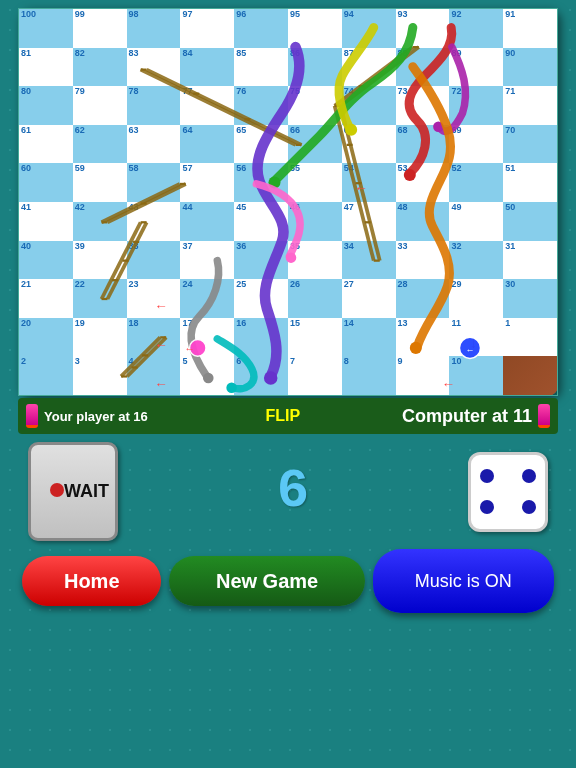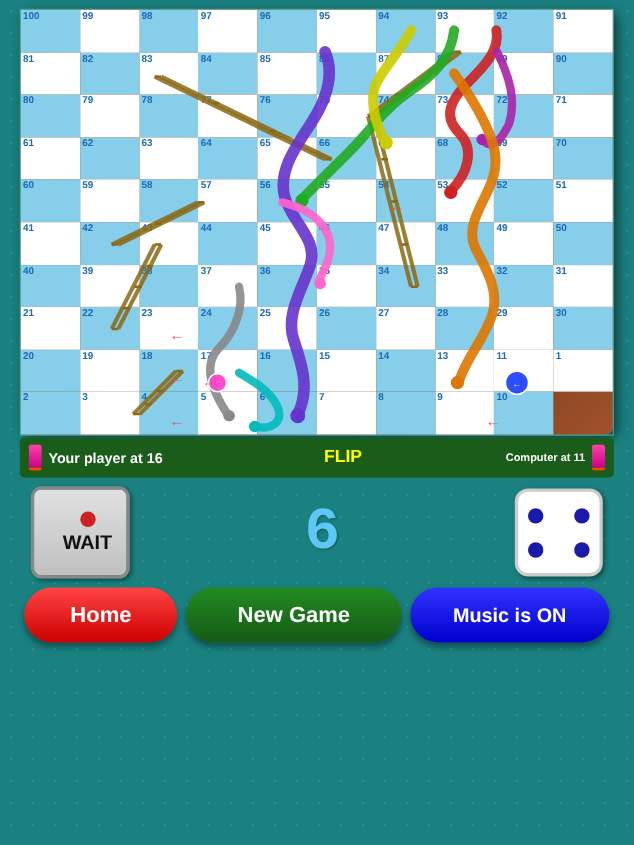--- a/index.html
+++ b/index.html
@@ -99,42 +99,42 @@
 
     .status-flip {
       color: #FFFF00;
       font-size: 16px;
       font-weight: bold;
       margin-left: 16px;
     }
 
     .status-computer {
       color: white;
-      font-size: 10px;
+      font-size: 18px;
       font-weight: bold;
     }
 
     
     .controls-area {
       width: 540px;
       display: flex;
       align-items: center;
       justify-content: space-between;
       margin-top: 8px;
       padding: 0 10px;
     }
 
     .wait-button {
       width: 90px;
-      height: 84px;
+      height: 99px;
       background: linear-gradient(180deg, #e0e0e0, #c0c0c0);
       border: 3px solid #888;
       border-radius: 10px;
       display: flex;
-      flex-direction: column;
+      flex-direction: row;
       align-items: center;
       justify-content: center;
       cursor: pointer;
       box-shadow: 2px 2px 4px rgba(0,0,0,0.4);
       padding-left: 13px;
     }
 
     .wait-dot {
       width: 14px;
       height: 14px;
@@ -220,27 +220,27 @@
       border-radius: 28px;
       color: white;
       font-size: 20px;
       font-weight: bold;
       cursor: pointer;
       box-shadow: 0 4px 6px rgba(0,0,0,0.4);
     }
 
     .btn-music {
       flex: 1.3;
-      height: 50px;
+      height: 64px;
       background: linear-gradient(180deg, #3333ff, #0000cc);
       border: none;
       border-radius: 28px;
       color: white;
       font-size: 18px;
-      font-weight: bold;
+      font-weight: normal;
       cursor: pointer;
       box-shadow: 0 4px 6px rgba(0,0,0,0.4);
     }
 
     
     .board-svg-overlay {
       position: absolute;
       top: 0; left: 0;
       width: 100%;
       height: 100%;

